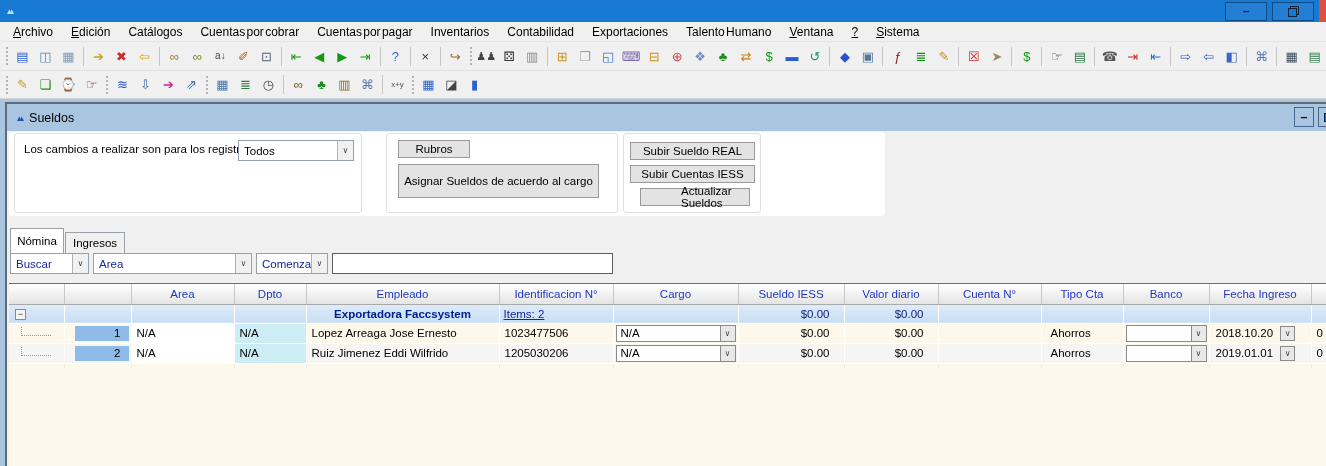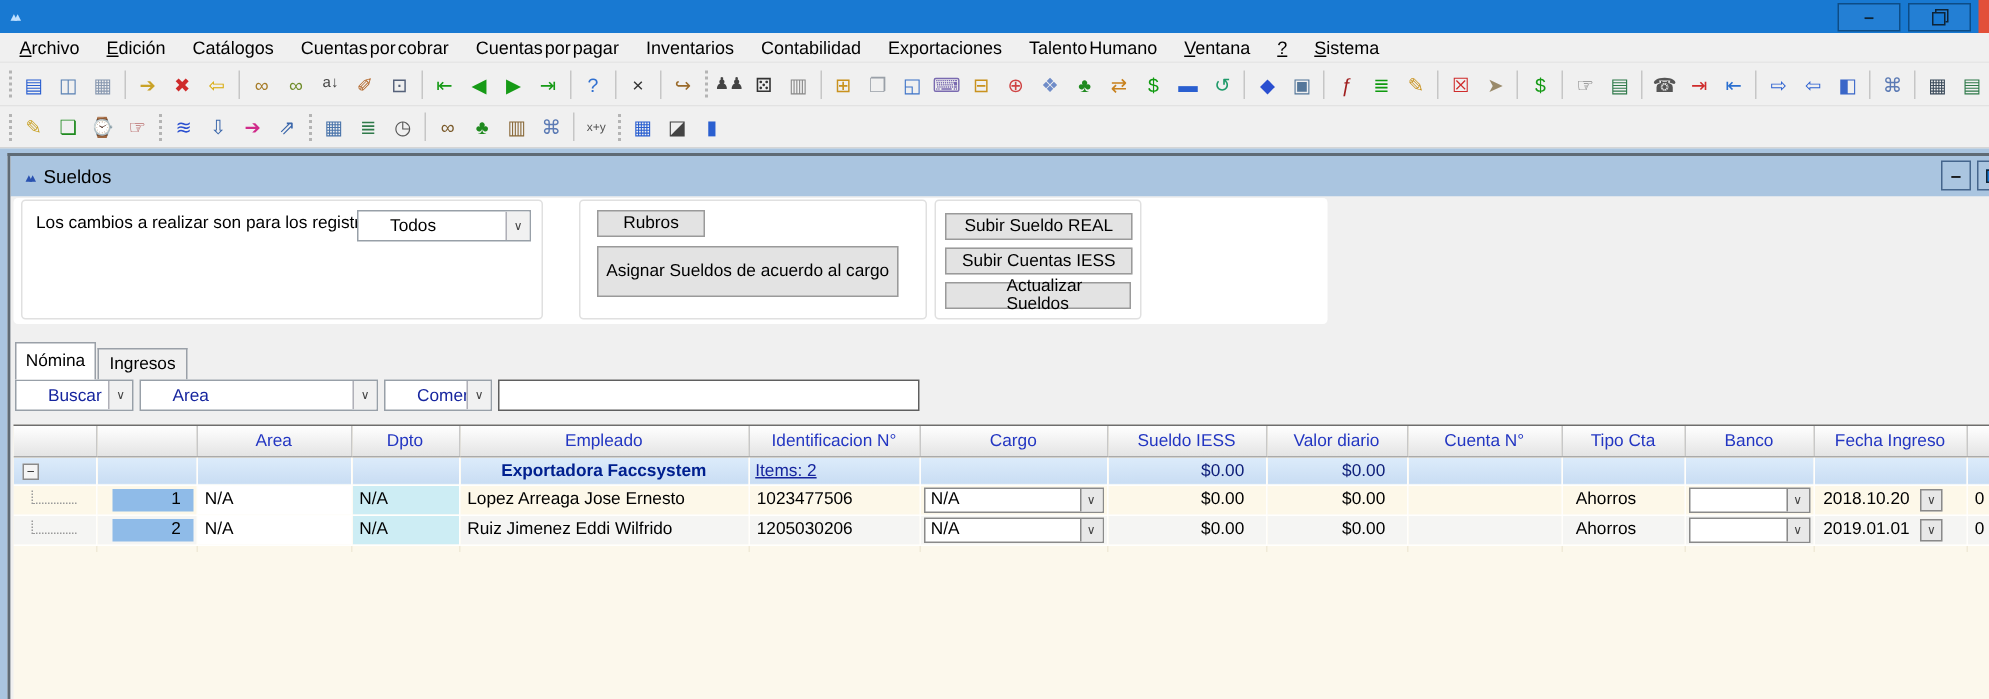--- a/index.html
+++ b/index.html
@@ -41,21 +41,21 @@
   .panels-backdrop { position:absolute; left:2px; top:1px; width:876px; height:84px; background:#ffffff; border-radius:3px; }
   .groupbox { position:absolute; background:#fff; border:1px solid #e0e0e0; border-radius:3px; }
   .gb1 { left:7px;   top:2px; width:348px; height:80px; }
   .gb2 { left:379px; top:2px; width:232px; height:80px; }
   .gb3 { left:616px; top:2px; width:138px; height:80px; }
   .gb-label { position:absolute; left:9px; top:9px; font-size:11.5px; }
   .btn { position:absolute; background:#e3e3e3; border:1px solid #9a9a9a; display:flex; align-items:center; justify-content:center; font-size:11.5px; color:#000; cursor:default; }
 
   
   .dd { position:absolute; background:#fff; border:1px solid #98a0a8; display:flex; align-items:center; height:21px; font-size:11.5px; overflow:hidden; }
-  .dd-text { padding-left:5px; flex:1; white-space:nowrap; overflow:hidden;margin-left:16px; }
+  .dd-text { padding-left:5px; flex:1; white-space:nowrap; overflow:hidden; }
   .dd-btn { width:16px; align-self:stretch; background:#f1f1f1; border-left:1px solid #b0b0b8; display:flex; align-items:center; justify-content:center; font-size:8px; color:#444; flex:none; }
   .navy { color:#16259e; }
 
   
   .tabstrip { position:absolute; left:2px; top:97px; height:26px; }
   .tab { position:absolute; display:flex; align-items:center; justify-content:center; font-size:11.5px; }
   .tab.active { left:1px; top:0; width:54px; height:25px; background:#fff; border:1px solid #9aa0a8; border-bottom:none; z-index:2; }
   .tab.inactive { left:56px; top:4px; width:60px; height:21px; background:#f0f0f0; border:1px solid #9aa0a8; border-bottom:none; }
 
   
@@ -253,21 +253,21 @@
       </div>
 
       <div class="groupbox gb2">
         <div class="btn" style="left:11px; top:6px; width:72px; height:18px;">Rubros</div>
         <div class="btn" style="left:11px; top:30px; width:201px; height:34px;">Asignar Sueldos de acuerdo al cargo</div>
       </div>
 
       <div class="groupbox gb3">
         <div class="btn" style="left:6px; top:8px; width:125px; height:18px;">Subir Sueldo REAL</div>
         <div class="btn" style="left:6px; top:31px; width:125px; height:18px;">Subir Cuentas IESS</div>
-        <div class="btn" style="left:6px; top:54px; width:124px; height:18px;padding-left:40px;">Actualizar Sueldos</div>
+        <div class="btn" style="left:16px; top:54px; width:110px; height:18px;padding-left:40px;">Actualizar Sueldos</div>
       </div>
 
       <div class="tabstrip">
         <div class="tab active">Nómina</div>
         <div class="tab inactive">Ingresos</div>
       </div>
 
       <div class="searchrow">
         <div class="dd" style="left:1px; top:0; width:79px;">
           <span class="dd-text navy">Buscar</span>

